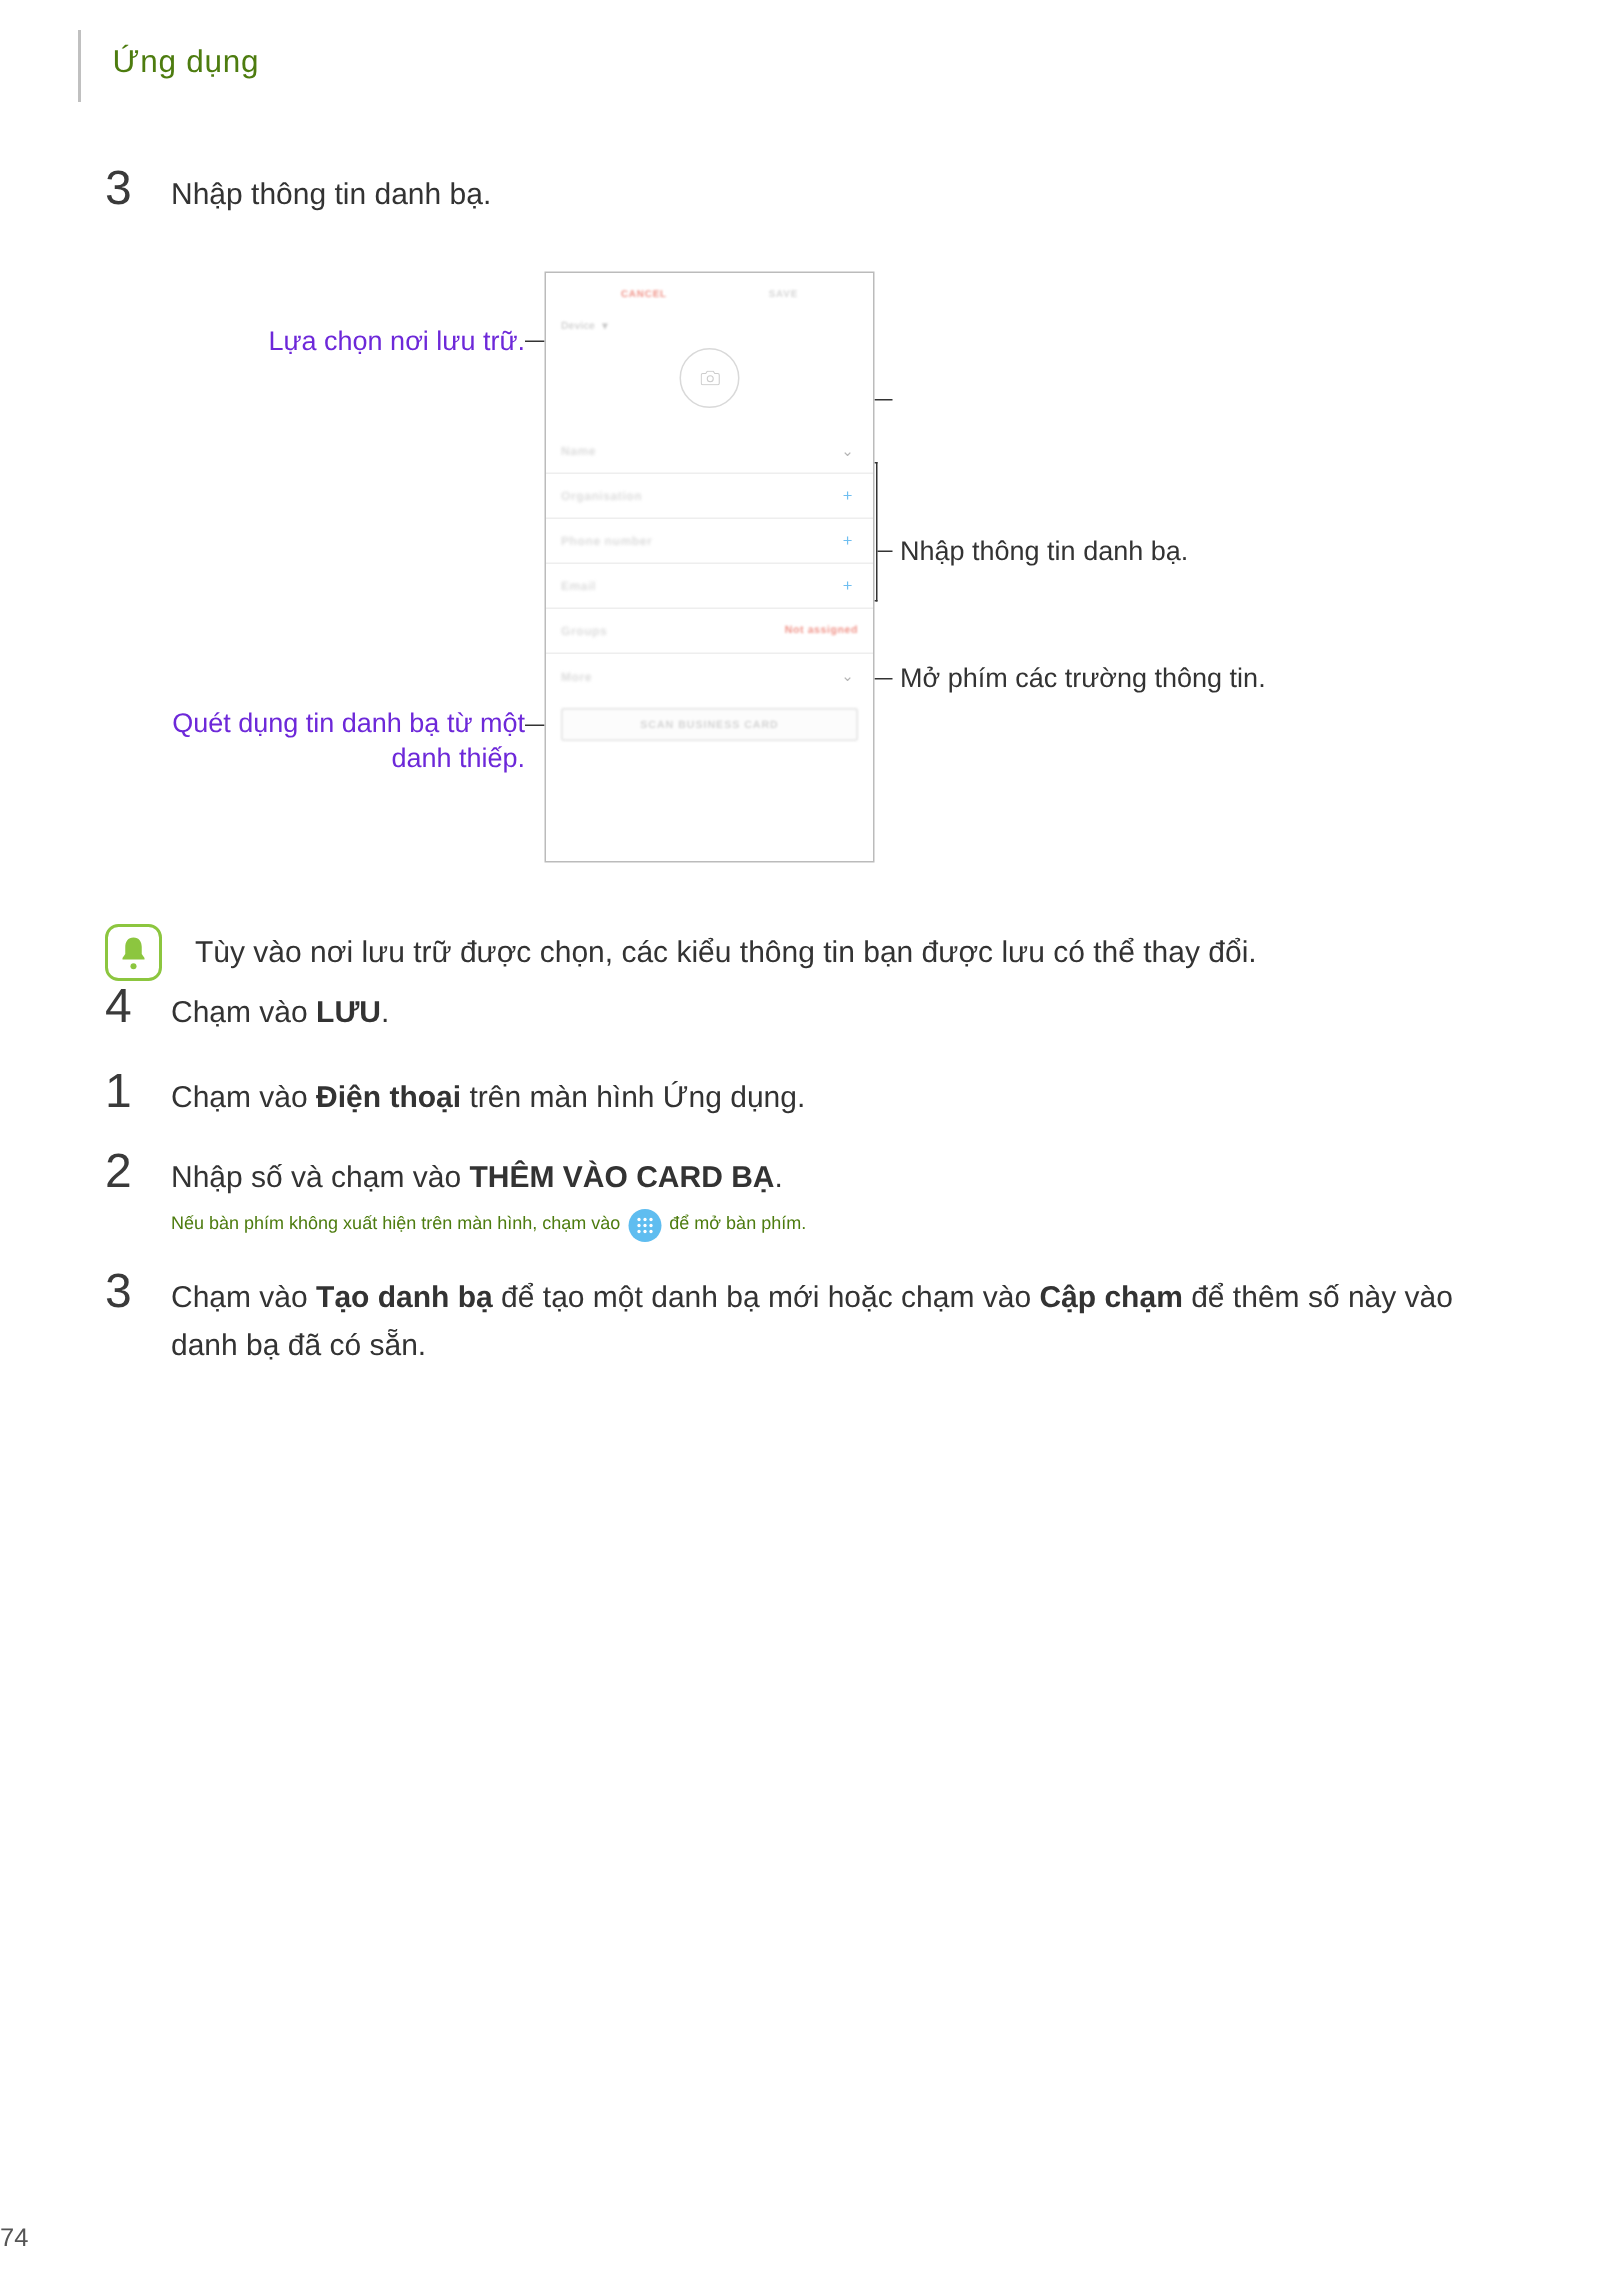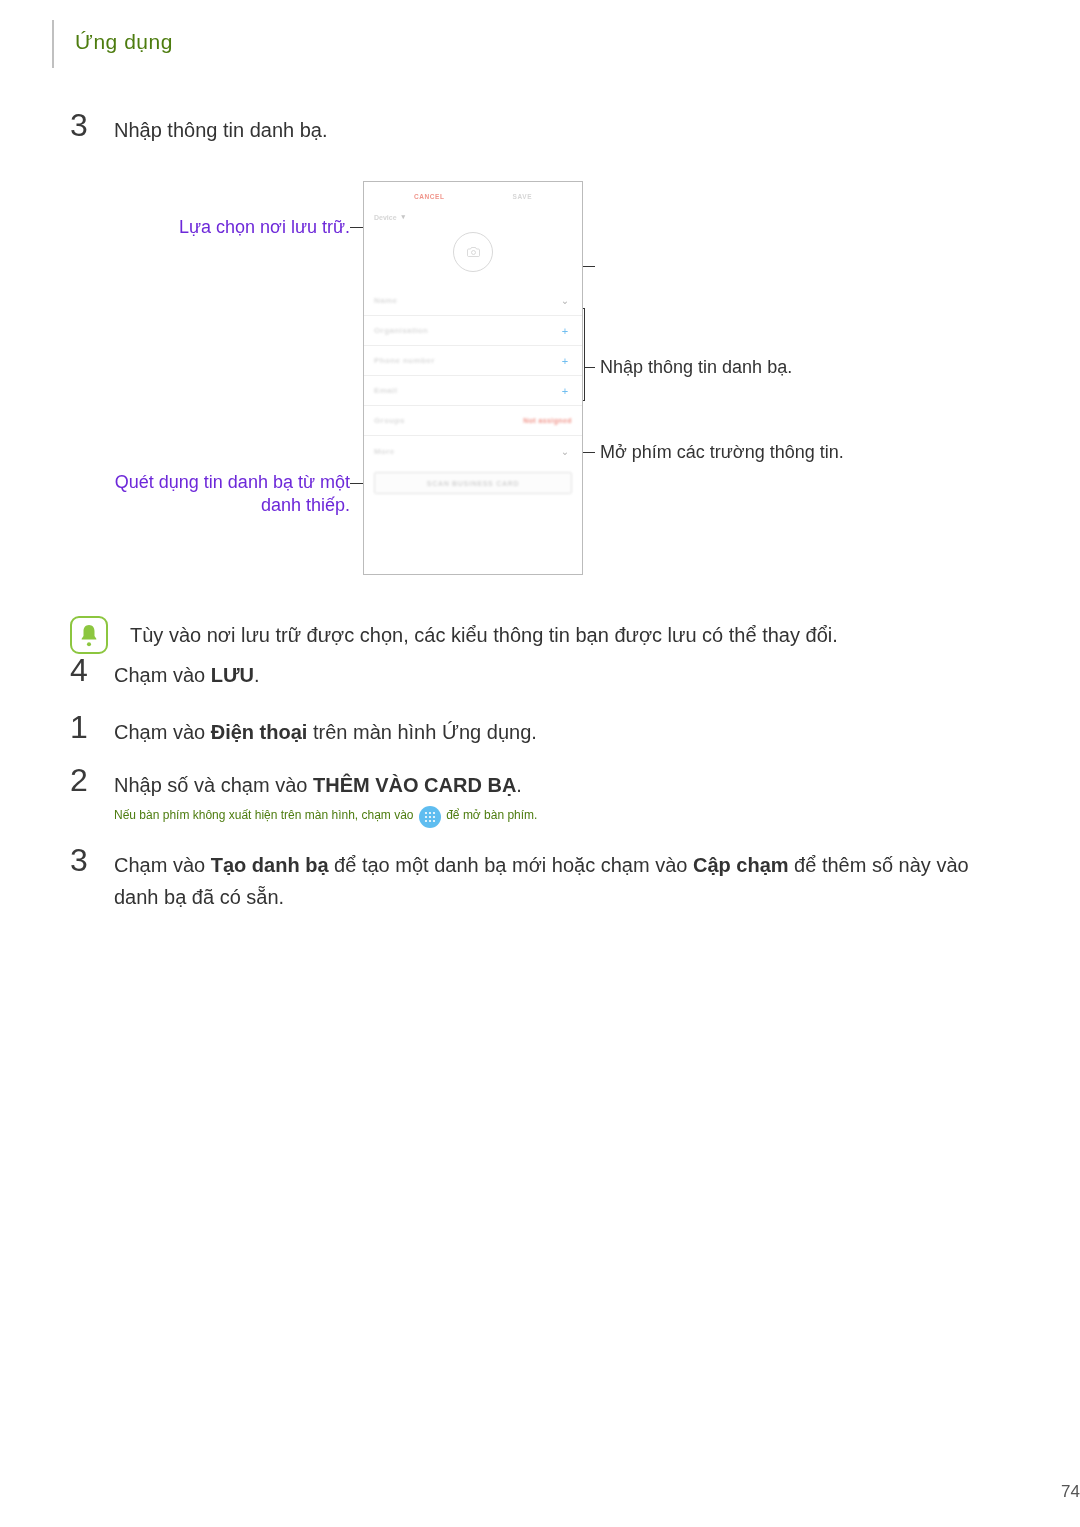--- a/index.html
+++ b/index.html
@@ -266,21 +266,21 @@
     }
     .dial-svg {
       width: 12px;
       height: 12px;
     }
     .footer {
       position: absolute;
       bottom: 25px;
       width: 1080px;
       left: 0;
-      text-align: right;
+      text-align: left;
       font-size: 17px;
       color: #555;
     }
   </style>
 </head>
 <body>
 
 <div class="page">
   <div class="header-line"></div>
   <div class="header-title">Ứng dụng</div>

